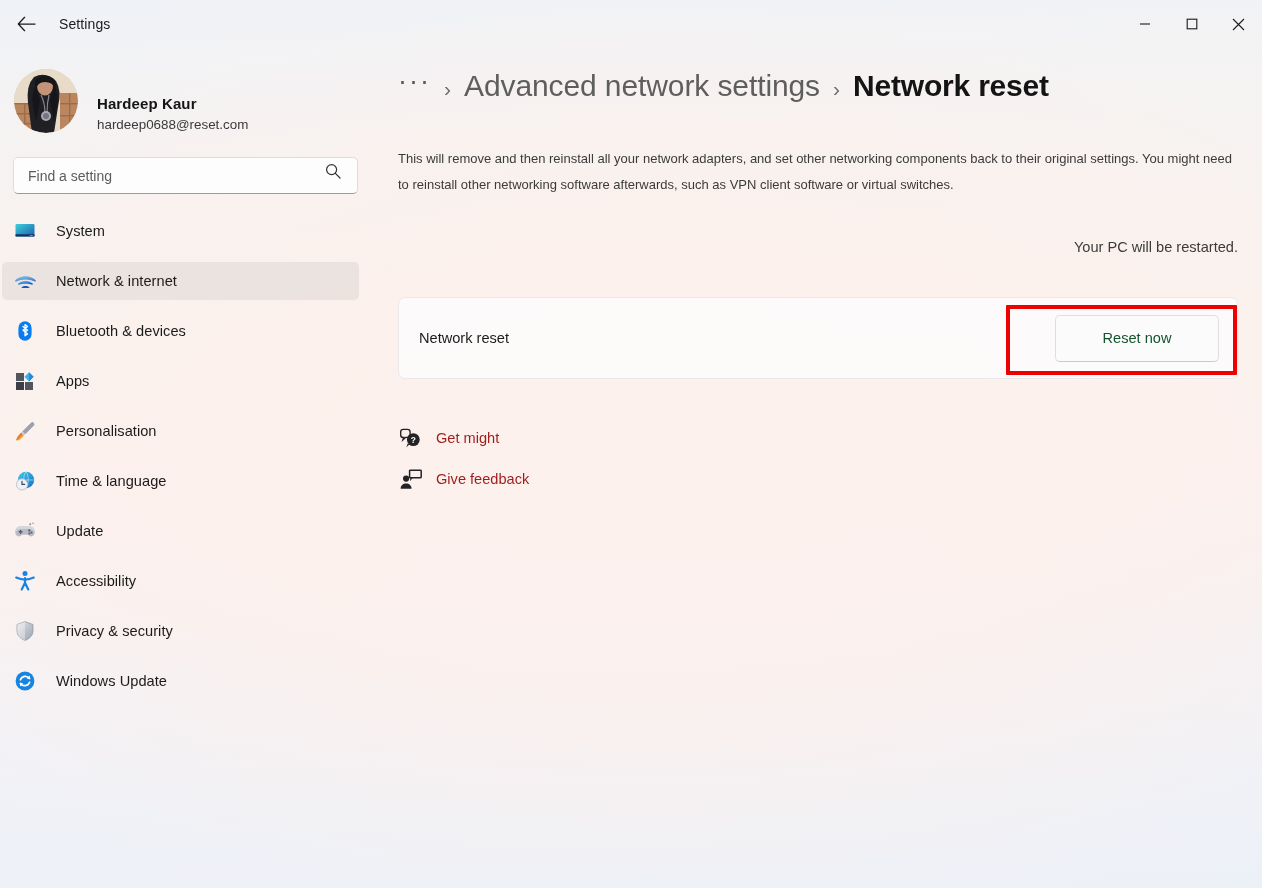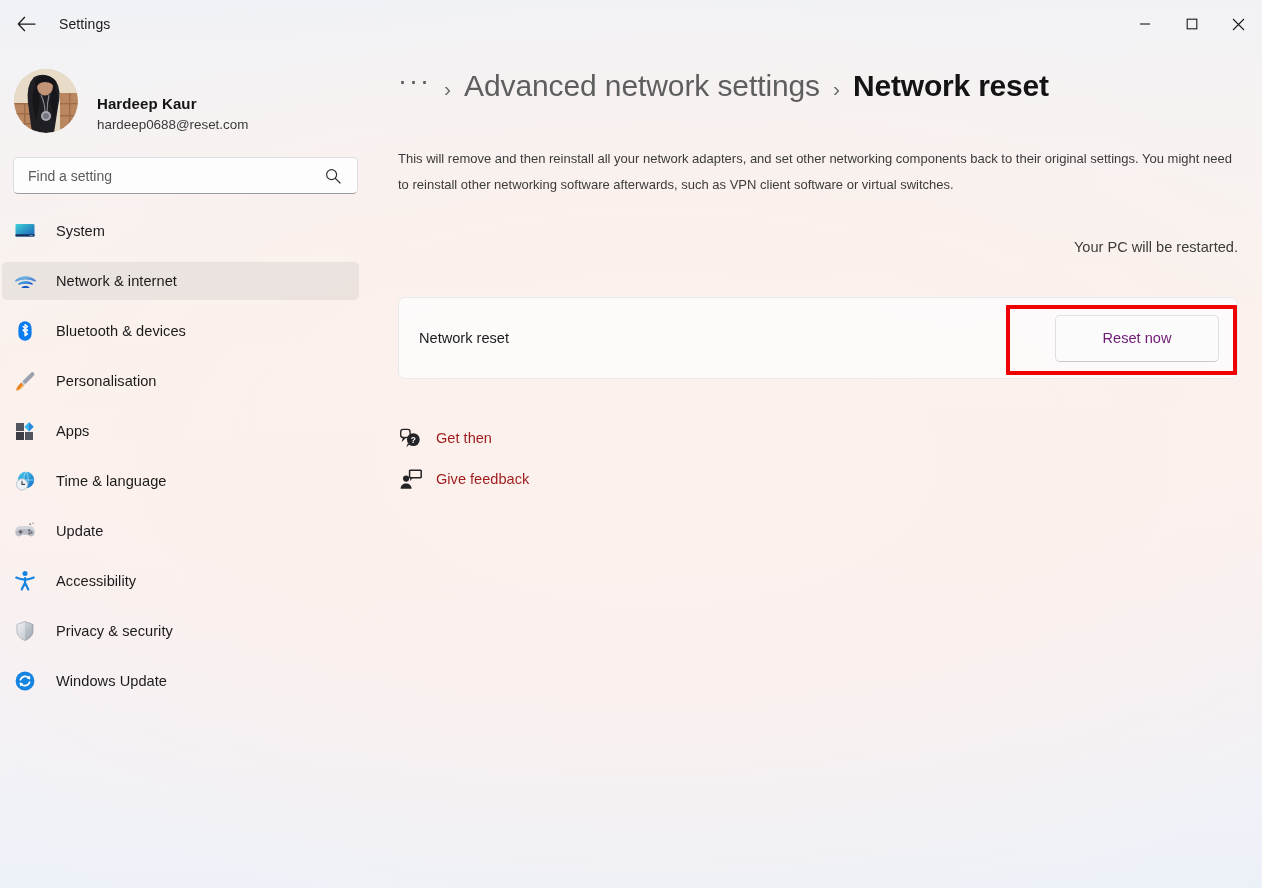--- a/index.html
+++ b/index.html
@@ -99,21 +99,20 @@
 
   
   #search-wrap {
     margin: 24px 0 0 13px;
     width: 345px; height: 37px;
     background: #fdfdfe;
     border: 1px solid #dcdde1;
     border-bottom-color: #9a9ba0;
     border-radius: 5px;
     display: flex;
-    align-items: center;
     padding: 0 11px 0 14px;
     cursor: text;
   }
   #search-input {
     flex: 1;
     border: none;
     outline: none;
     background: transparent;
     font-family: "Liberation Sans", sans-serif;
     font-size: 14px;
@@ -242,21 +241,21 @@
   #reset-now-btn {
     margin-left: auto;
     min-width: 164px;
     height: 47px;
     background: #fbfbfc;
     border: 1px solid #dfdfe2;
     border-bottom-color: #c9c9cd;
     border-radius: 5px;
     font-family: "Liberation Sans", sans-serif;
     font-size: 14.6px;
-    color: #701a75;
+    color: #14532d;
     cursor: pointer;
   }
 
   
   #annotation-box {
     position: absolute;
     left: 607px;
     top: 7px;
     width: 231px;
     height: 70px;
@@ -412,40 +411,40 @@
             <rect x="4.4" y="1.3" width="13.2" height="19.4" rx="6.6" fill="#0a7cf0"></rect>
             <path d="M9 6.4 L13.6 10.2 L11 12 L11 4.6 L13.6 6.4 L9 10.2 L13.6 13.9 L11 15.8 L11 9.4" fill="none" stroke="#ffffff" stroke-width="1.25" stroke-linejoin="round" stroke-linecap="round"></path>
           </svg>
         </span>
         <span class="nav-label">Bluetooth &amp; devices</span>
       </div>
 
       <div class="nav-item">
         <span class="nav-icon">
           <svg width="22" height="22" viewBox="0 0 22 22">
-            <path d="M19.2 2.3 C18.6 1.7 17.8 1.9 17.3 2.4 L8.3 11.4 l2.9 2.9 9-9 C20.7 4.8 20 3 19.2 2.3z" fill="#9aa0ac"></path>
-            <path d="M8.3 11.4 l2.9 2.9 -1.4 1.4 -2.9 -2.9z" fill="#c9ced6"></path>
-            <path d="M7 12.8 l2.9 2.9 L6 19.6 c-1.1 1-3 1.1-4 .3 1-.8 1-2 .9-3z" fill="#f2a33c"></path>
-            <path d="M7 12.8 l1.5 1.5 -4.6 5.2 c-.6.3-1.3.5-1.9.4z" fill="#e2772a"></path>
-          </svg>
-        </span>
-        <span class="nav-label">Personalisation</span>
-      </div>
-
-      <div class="nav-item">
-        <span class="nav-icon">
-          <svg width="22" height="22" viewBox="0 0 22 22">
             <rect x="2" y="3" width="8" height="8" fill="#53565e"></rect>
             <rect x="11" y="12" width="8" height="8" fill="#53565e"></rect>
             <rect x="2" y="12" width="8" height="8" fill="#3b3e45"></rect>
             <path d="M15 2.2 l4.6 4.6 -4.6 4.6 -4.6 -4.6z" fill="#36b5ef"></path>
             <path d="M15 2.2 l4.6 4.6 -4.6 4.6z" fill="#2b87d8"></path>
           </svg>
         </span>
         <span class="nav-label">Apps</span>
+      </div>
+
+      <div class="nav-item">
+        <span class="nav-icon">
+          <svg width="22" height="22" viewBox="0 0 22 22">
+            <path d="M19.2 2.3 C18.6 1.7 17.8 1.9 17.3 2.4 L8.3 11.4 l2.9 2.9 9-9 C20.7 4.8 20 3 19.2 2.3z" fill="#9aa0ac"></path>
+            <path d="M8.3 11.4 l2.9 2.9 -1.4 1.4 -2.9 -2.9z" fill="#c9ced6"></path>
+            <path d="M7 12.8 l2.9 2.9 L6 19.6 c-1.1 1-3 1.1-4 .3 1-.8 1-2 .9-3z" fill="#f2a33c"></path>
+            <path d="M7 12.8 l1.5 1.5 -4.6 5.2 c-.6.3-1.3.5-1.9.4z" fill="#e2772a"></path>
+          </svg>
+        </span>
+        <span class="nav-label">Personalisation</span>
       </div>
 
 
       <div class="nav-item">
         <span class="nav-icon">
           <svg width="22" height="22" viewBox="0 0 22 22">
             <defs>
                 <linearGradient id="gglobe" x1="0" y1="0" x2="1" y2="1">
               <stop offset="0" stop-color="#45c7e8"></stop>
                   <stop offset="1" stop-color="#1670c9"></stop>
@@ -543,21 +542,21 @@
 
       <div class="link-row">
         <span class="link-icon">
           <svg width="22" height="21" viewBox="0 0 22 21">
             <path d="M3.2 1.4 c-1.4 0-2.5 1.1-2.5 2.5 v3 c0 1.4 1.1 2.5 2.5 2.5 h.4 l-.7 2.4 2.6-2.4 h2.1 c1.4 0 2.5-1.1 2.5-2.5 v-3 c0-1.4-1.1-2.5-2.5-2.5z" fill="none" stroke="#232326" stroke-width="1.35"></path>
             <circle cx="13.3" cy="11.6" r="6.4" fill="#232326"></circle>
             <path d="M9.4 16.3 l-3.1 3.3 1.4-4.1z" fill="#232326"></path>
             <text x="13.3" y="14.6" font-family="Liberation Sans, sans-serif" font-size="8.4" font-weight="bold" fill="#ffffff" text-anchor="middle">?</text>
           </svg>
         </span>
-        <span class="link-text">Get then</span>
+        <span class="link-text">Get might</span>
       </div>
 
       <div class="link-row">
         <span class="link-icon">
           <svg width="22" height="21" viewBox="0 0 22 21">
             <circle cx="6.1" cy="9.6" r="3.1" fill="#232326"></circle>
             <path d="M0.6 19.8 c0-3.5 2.4-5.4 5.5-5.4 s5.5 1.9 5.5 5.4z" fill="#232326"></path>
             <rect x="9.6" y="1.2" width="11.6" height="7.6" rx="0.7" fill="none" stroke="#232326" stroke-width="1.5"></rect>
             <path d="M12.7 8.8 l-2.6 3.4 .2-3.4z" fill="#232326"></path>
           </svg>

